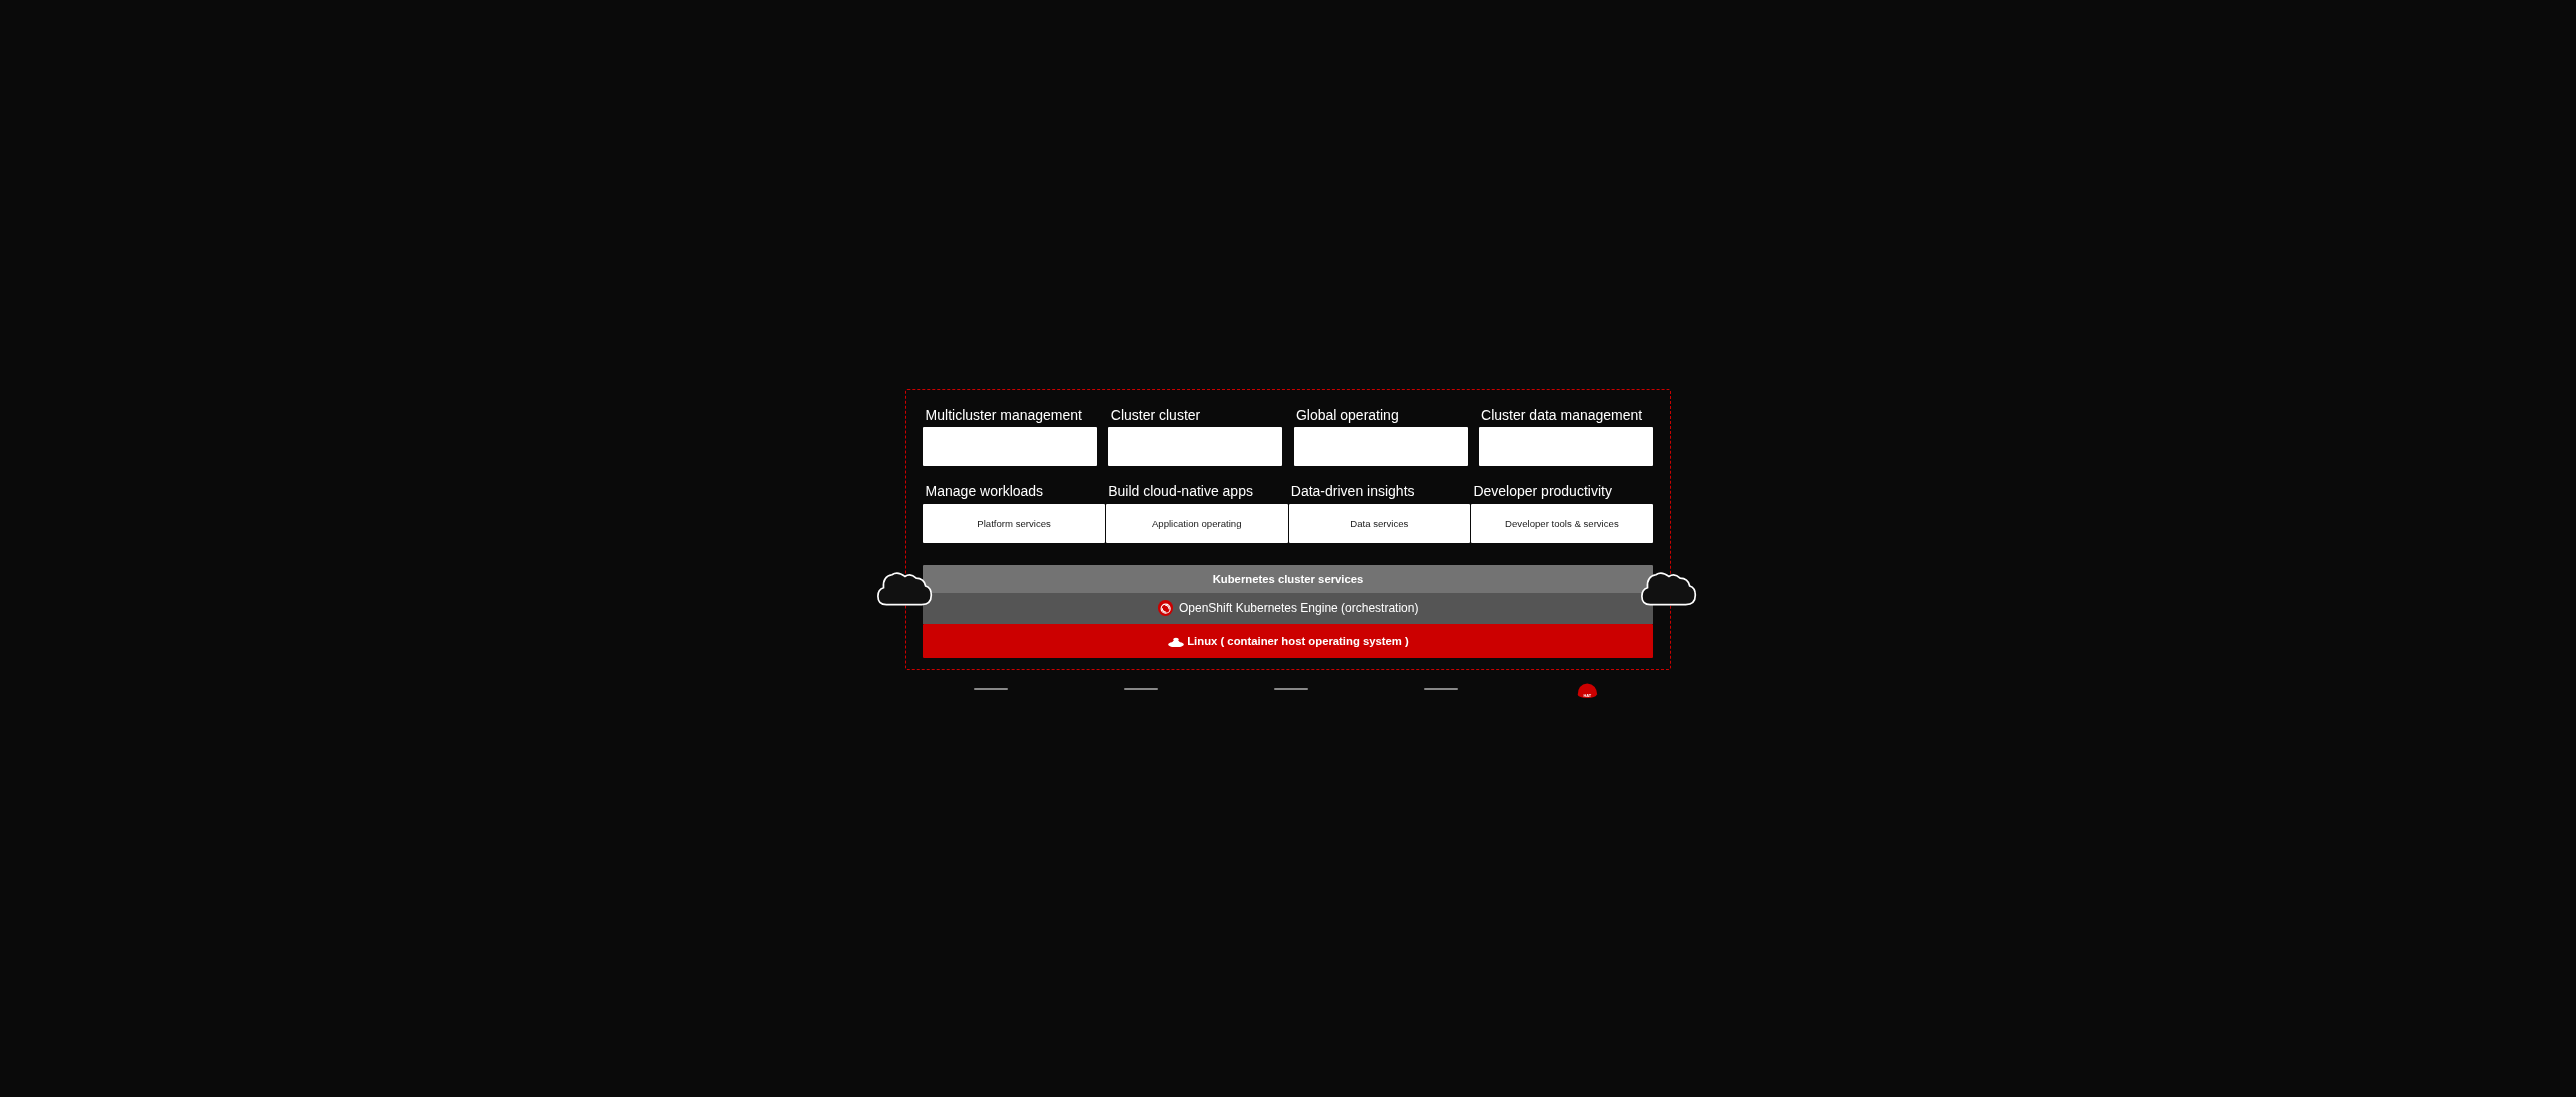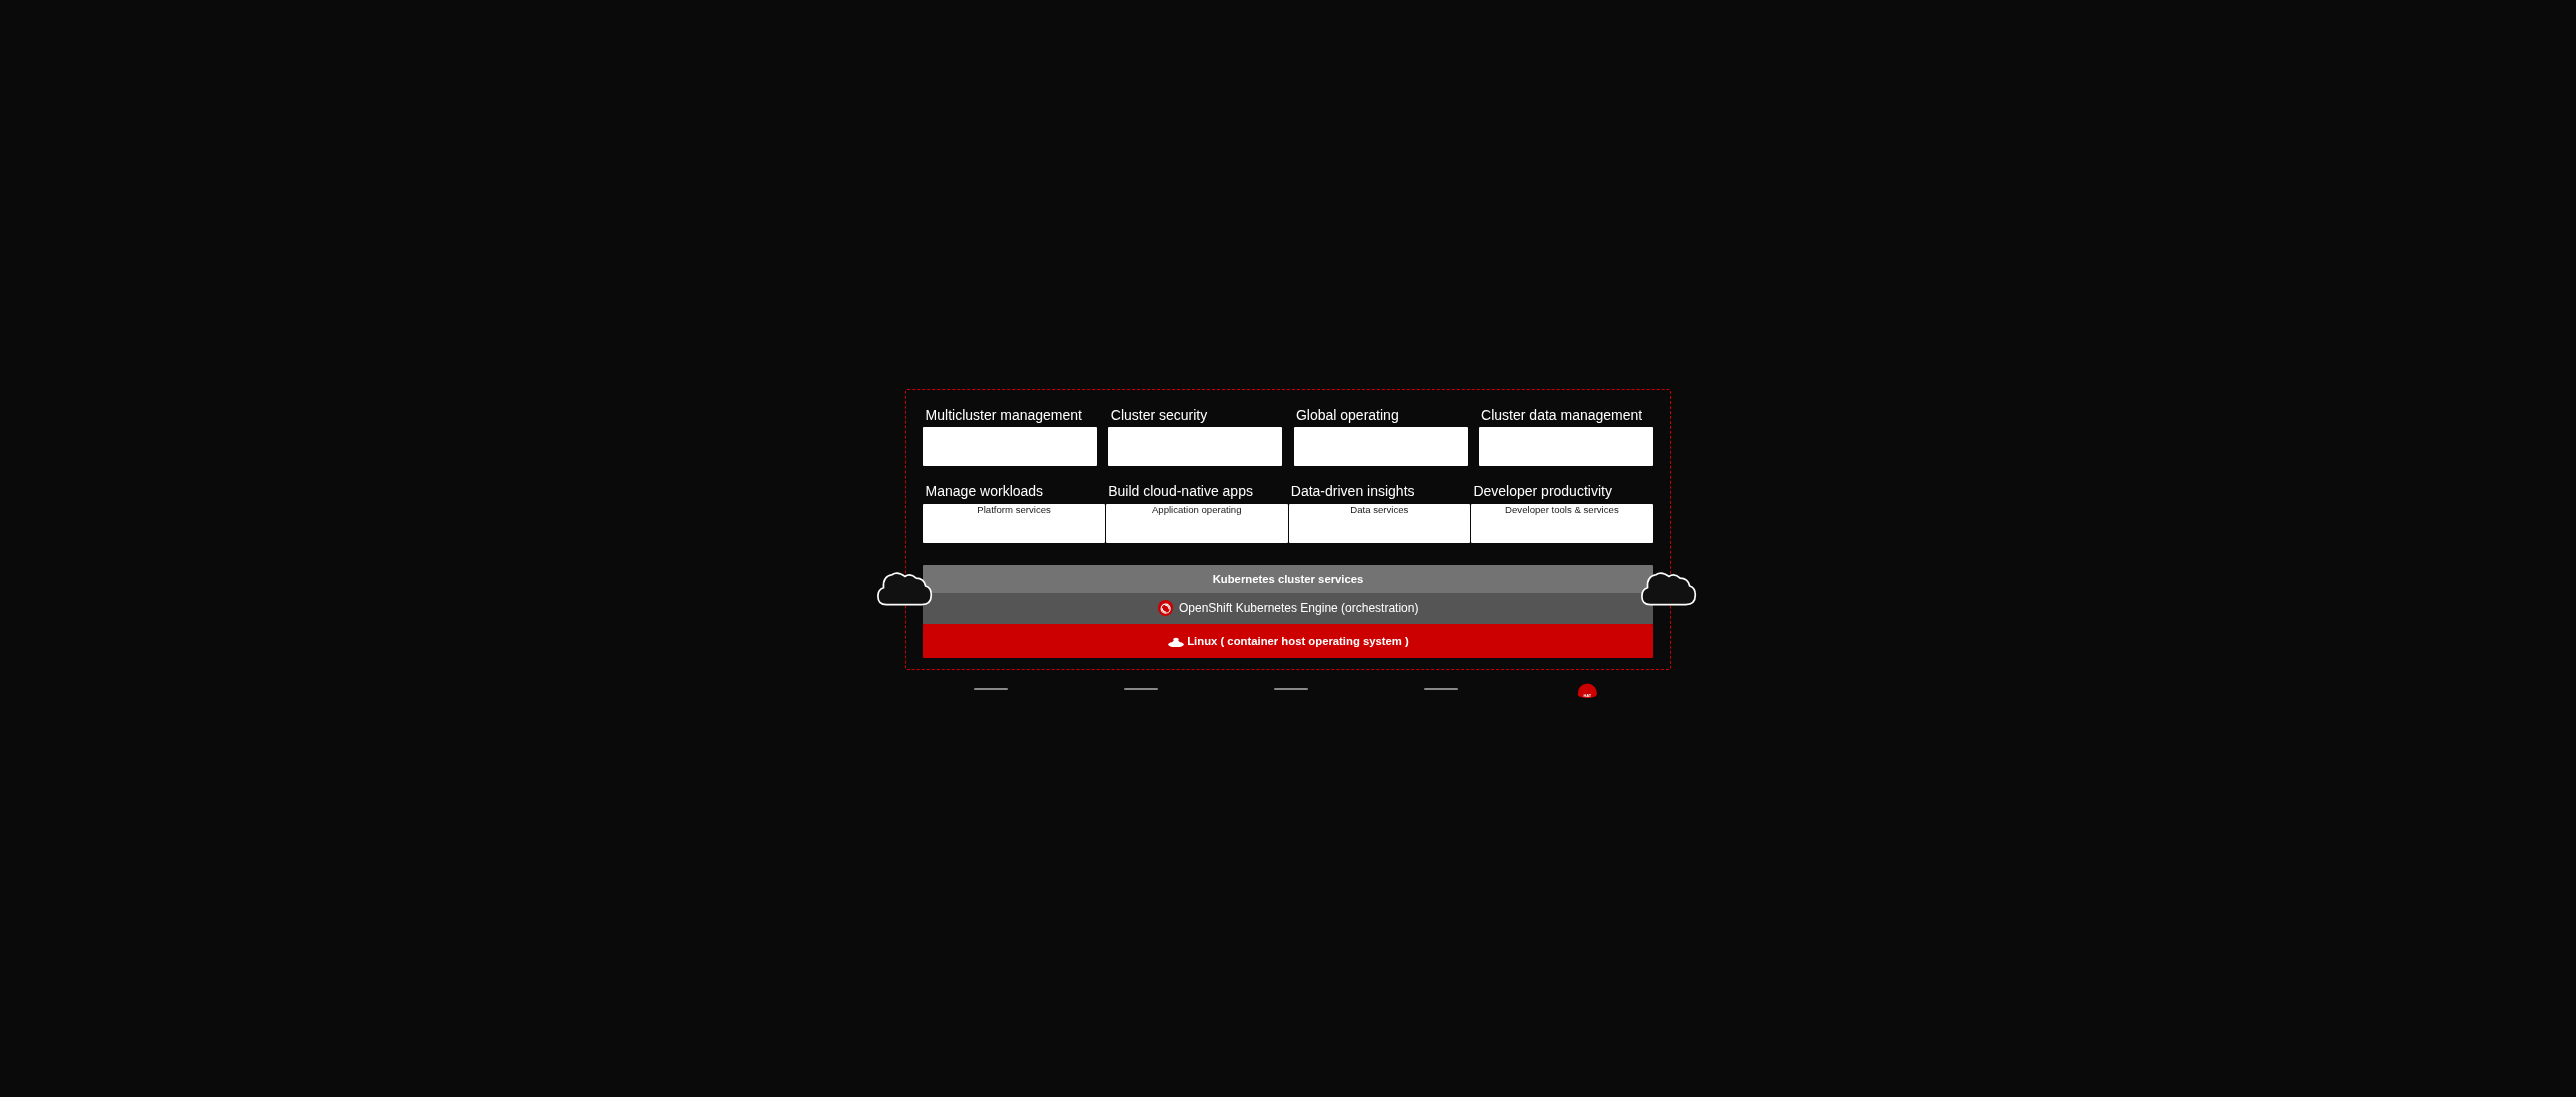--- a/index.html
+++ b/index.html
@@ -55,21 +55,21 @@
       font-size: 14px;
       font-weight: 400;
       padding-left: 2.3px;
     }
 
     .card-box {
       background: #ffffff;
       border-radius: 1px;
       height: 39px;
       display: flex;
-      align-items: flex-start;
+      align-items: center;
       justify-content: center;
     }
 
     .card-box-text {
       color: #1a1a1a;
       font-size: 9.6px;
       font-weight: 400;
       text-align: center;
     }
 
@@ -188,21 +188,21 @@
 
 <div class="outer-container">
   <div class="dashed-box">
 
     <div class="top-row">
       <div class="card-group">
         <span class="card-label">Multicluster management</span>
         <div class="card-box"></div>
       </div>
       <div class="card-group">
-        <span class="card-label">Cluster security</span>
+        <span class="card-label">Cluster cluster</span>
         <div class="card-box"></div>
       </div>
       <div class="card-group">
         <span class="card-label">Global operating</span>
         <div class="card-box"></div>
       </div>
       <div class="card-group">
         <span class="card-label">Cluster data management</span>
         <div class="card-box"></div>
       </div>

